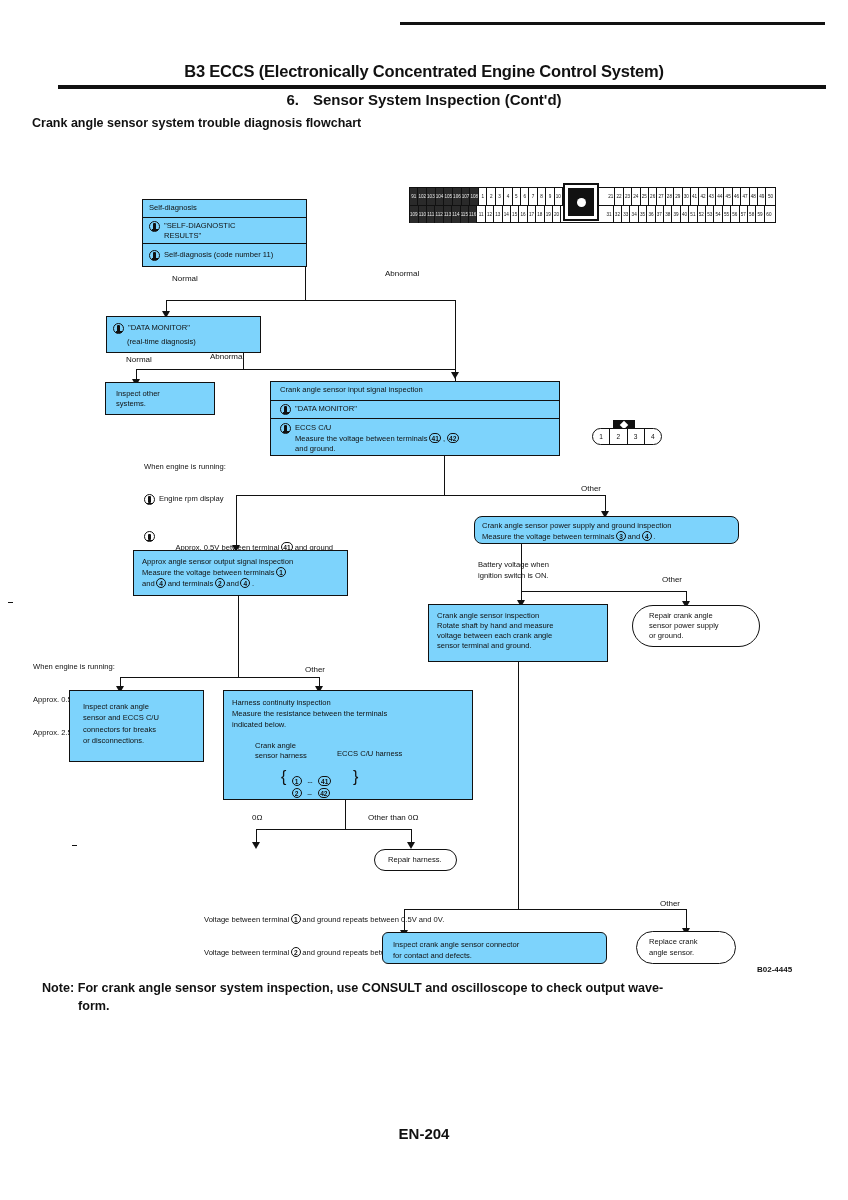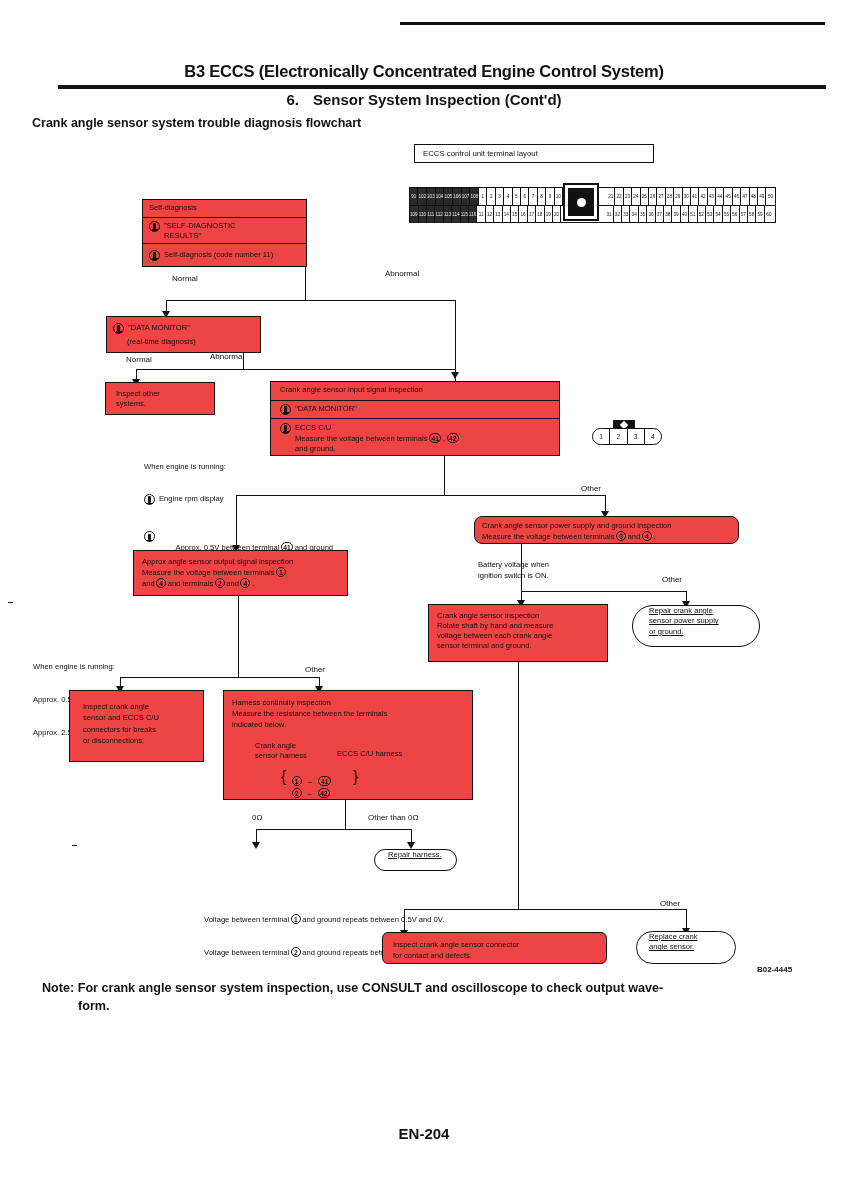--- a/index.html
+++ b/index.html
@@ -15,25 +15,25 @@
   .hdr-rule-top{position:absolute;left:400px;top:22px;width:425px;height:3px;background:#111;}
   .hdr-title{position:absolute;left:0;top:62px;width:848px;text-align:center;
              font-size:16.5px;font-weight:bold;letter-spacing:-0.2px;}
   .hdr-rule{position:absolute;left:58px;top:85px;width:768px;height:3.5px;background:#111;}
   .hdr-sub{position:absolute;left:0;top:91px;width:848px;text-align:center;
            font-size:15px;font-weight:bold;}
   .hdr-sub .num{margin-right:14px;}
   .sect-title{position:absolute;left:32px;top:116px;font-size:12.5px;font-weight:bold;}
 
   
-  .box{position:absolute;border:1.3px solid #111;background:#ef4444;box-sizing:border-box;}
+  .box{position:absolute;border:1.3px solid #111;background:#7dd3fc;box-sizing:border-box;}
   .box .hr{border-top:1.2px solid #111;}
   .cell{padding:3px 6px;font-size:7.6px;line-height:1.32;box-sizing:border-box;}
   .rounded{position:absolute;border:1.4px solid #111;border-radius:999px;background:#fff;
-           box-sizing:border-box;display:flex;text-decoration:underline;}
+           box-sizing:border-box;display:flex;align-items:center;}
   .rounded .txt{font-size:7.6px;line-height:1.35;padding-left:16px;}
   .lbl{position:absolute;font-size:8px;white-space:nowrap;}
   .note{position:absolute;font-size:7.6px;line-height:1.4;white-space:pre;}
 
   
   .ln{position:absolute;background:#111;}
   .vl{width:1.4px;}
   .hl{height:1.4px;}
   .arrow{position:absolute;width:0;height:0;border-left:4.5px solid transparent;
          border-right:4.5px solid transparent;border-top:7px solid #111;}
@@ -94,23 +94,20 @@
 <div class="page">
 
   <div class="hdr-rule-top"></div>
   <div class="hdr-title">B3 ECCS (Electronically Concentrated Engine Control System)</div>
   <div class="hdr-rule"></div>
   <div class="hdr-sub">
     <span class="num">6.</span><span>Sensor System Inspection (Cont'd)</span>
   </div>
   <div class="sect-title">Crank angle sensor system trouble diagnosis flowchart</div>
 
-  <div class="tl-title">
-    <span>ECCS control unit terminal layout</span>
-  </div>
   <div class="pinwrap">
     <div class="pingrid" id="pingrid-host">
         <div class="pinrow">
           <div class="pin dark">91</div>
           <div class="pin dark">102</div>
           <div class="pin dark">103</div>
           <div class="pin dark">104</div>
           <div class="pin dark">105</div>
           <div class="pin dark">106</div>
           <div class="pin dark">107</div>

